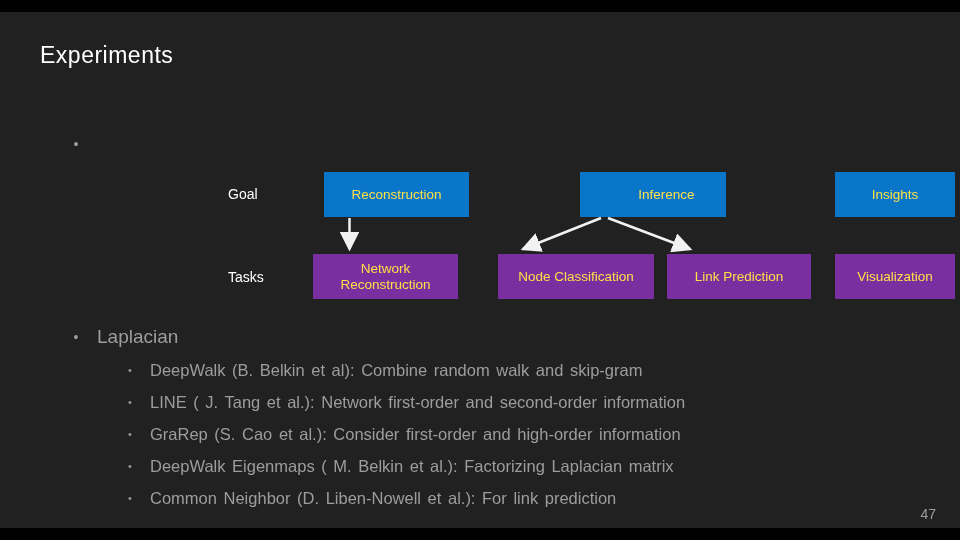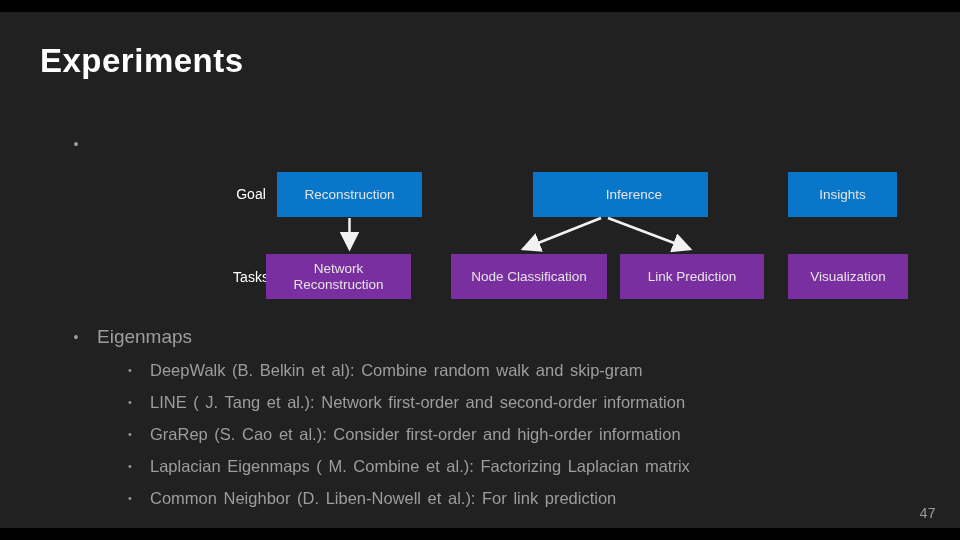--- a/index.html
+++ b/index.html
@@ -9,107 +9,107 @@
     background:var(--bg,#212121);
     overflow:hidden;
     font-family:"Liberation Sans", sans-serif;
   }
   .letterbox{position:absolute;left:0;width:960px;height:12px;background:var(--bar,#000);}
   .letterbox.top{top:0;}
   .letterbox.bottom{bottom:0;}
 
   .title{
     position:absolute;left:40px;top:42px;
-    font-size:33px;font-weight:bold;color:var(--title-text,#fff);
+    font-size:23px;font-weight:normal;color:var(--title-text,#fff);
     letter-spacing:0.5px;
   }
 
   .bullet-row{position:absolute;display:flex;align-items:flex-start;color:var(--body-text,#9d9d9d);}
   .bullet-row .glyph{flex:0 0 auto;text-align:center;}
   .lvl1{left:55px;font-size:19px;line-height:24px;}
   .lvl1 .glyph{width:42px;font-size:14px;line-height:24px;}
   .lvl2{left:110px;font-size:16.5px;line-height:22px;word-spacing:2px;}
   .lvl2 .glyph{width:40px;font-size:11px;line-height:22px;}
 
   
   .dbox{
     position:absolute;height:45px;
     display:flex;align-items:center;justify-content:center;
-    text-align:center;color:#e5e5e5;font-size:13.5px;line-height:16px;
-    padding:0 5px;box-sizing:border-box;
+    text-align:center;color:#fde047;font-size:13.5px;line-height:16px;
+    padding:0 5px;box-sizing:border-box;margin-left:47px;
   }
   .dbox.goal{background:var(--blue,#0976c9);top:172px;}
   .dbox.task{background:var(--purple,#7a2fa0);top:254px;}
   .row-label{
-    position:absolute;width:46px;text-align:center;
+    position:absolute;width:46px;
     color:#fff;font-size:14px;
   }
   .arrows{position:absolute;left:0;top:0;pointer-events:none;}
   .pagenum{
     position:absolute;right:24px;bottom:18px;
-    font-family:Liberation Mono, monospace;
+    font-family:Liberation Sans, sans-serif;
     font-size:14px;color:var(--body-text,#9d9d9d);
   }
 </style>
 </head>
 <body>
 
 <div class="slide">
   <div class="letterbox top"></div>
   <div class="letterbox bottom"></div>
 
   <div class="title">Experiments</div>
 
   <div class="bullet-row lvl1" style="top:132px;">
     <span class="glyph">•</span>
   </div>
 
   <div class="row-label" style="left:228px;top:186px;">Goal</div>
   <div class="row-label" style="left:228px;top:269px;">Tasks</div>
 
   <div class="dbox goal" style="left:277px;width:145px;">Reconstruction</div>
-  <div class="dbox goal" style="left:533px;width:175px;padding-left:32px;">Inference</div>
-  <div class="dbox goal" style="left:788px;width:109px;">Insights</div>
+  <div class="dbox goal" style="left:533px;width:146px;padding-left:32px;">Inference</div>
+  <div class="dbox goal" style="left:788px;width:120px;">Insights</div>
 
   <div class="dbox task" style="left:266px;width:145px;">Network Reconstruction</div>
   <div class="dbox task" style="left:451px;width:156px;">Node Classification</div>
   <div class="dbox task" style="left:620px;width:144px;">Link Prediction</div>
   <div class="dbox task" style="left:788px;width:120px;">Visualization</div>
 
   <svg class="arrows" width="960" height="540">
     <defs>
       <marker id="ah" markerWidth="9" markerHeight="8" refX="7" refY="4" orient="auto">
         <path d="M0,0 L8,4 L0,8 z" fill="#f2f2f2"></path>
       </marker>
     </defs>
     <line x1="349.5" y1="218" x2="349.5" y2="249" stroke="#f2f2f2" stroke-width="2.5" marker-end="url(#ah)"></line>
     <line x1="601" y1="218" x2="523" y2="249" stroke="#f2f2f2" stroke-width="2.5" marker-end="url(#ah)"></line>
     <line x1="608" y1="218" x2="690" y2="249" stroke="#f2f2f2" stroke-width="2.5" marker-end="url(#ah)"></line>
   </svg>
 
   <div class="bullet-row lvl1" style="top:325px;">
     <span class="glyph">•</span>
-    <span>Eigenmaps</span>
+    <span>Laplacian</span>
   </div>
 
   <div class="bullet-row lvl2" style="top:359px;">
     <span class="glyph">•</span>
     <span>DeepWalk (B. Belkin et al): Combine random walk and skip-gram</span>
   </div>
   <div class="bullet-row lvl2" style="top:391px;">
     <span class="glyph">•</span>
     <span>LINE ( J. Tang et al.): Network first-order and second-order information</span>
   </div>
   <div class="bullet-row lvl2" style="top:423px;">
     <span class="glyph">•</span>
     <span>GraRep (S. Cao et al.): Consider first-order and high-order information</span>
   </div>
   <div class="bullet-row lvl2" style="top:455px;">
     <span class="glyph">•</span>
-    <span>Laplacian Eigenmaps ( M. Combine et al.): Factorizing Laplacian matrix</span>
+    <span>DeepWalk Eigenmaps ( M. Belkin et al.): Factorizing Laplacian matrix</span>
   </div>
   <div class="bullet-row lvl2" style="top:487px;">
     <span class="glyph">•</span>
     <span>Common Neighbor (D. Liben-Nowell et al.): For link prediction</span>
   </div>
 
   <div class="pagenum">47</div>
 </div>
 
 </body></html>

